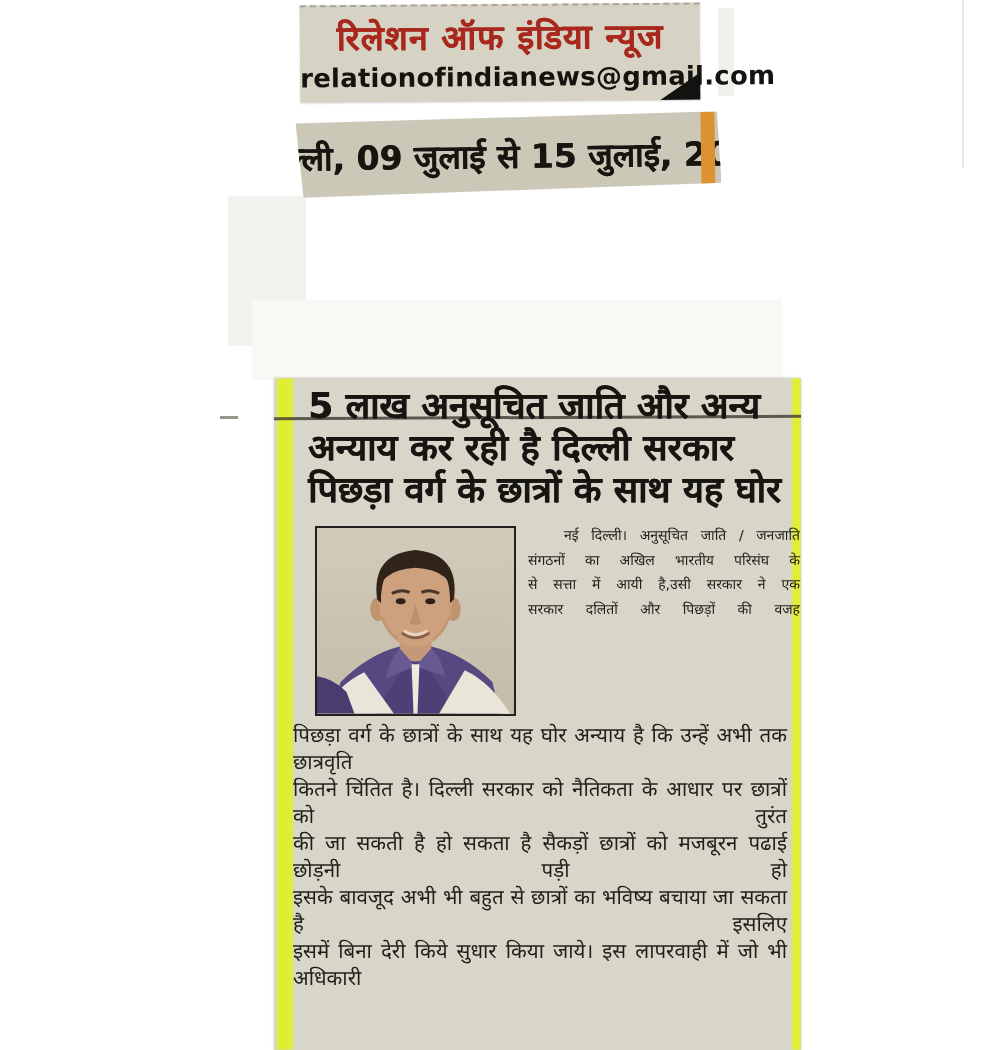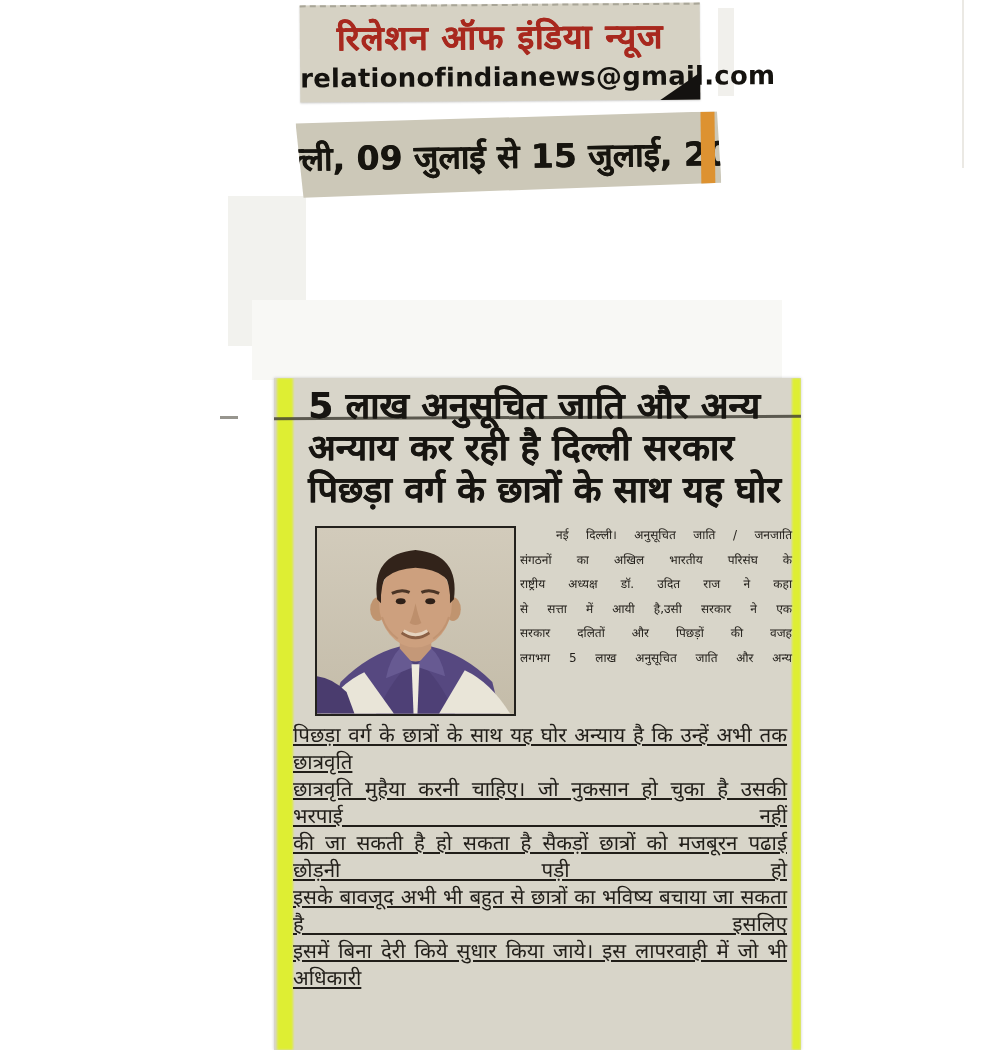--- a/index.html
+++ b/index.html
@@ -100,33 +100,33 @@
 
   .photo-frame {
     position: absolute; left: 41px; top: 148px;
     width: 201px; height: 190px;
     background: #cdc6b6;
     border: 2px solid #23211d;
   }
   .photo-frame svg { display: block; width: 100%; height: 100%; }
 
   .intro-col {
-    position: absolute; left: 246px; top: 145px; width: 272px;
-    font-size: 12px; line-height: 24.6px;
+    position: absolute; left: 254px; top: 145px; width: 272px;
+    font-size: 14px; line-height: 24.6px;
     color: #211e19;
   }
   .intro-col .line { text-align: justify; text-align-last: justify; white-space: normal; }
   .intro-col .line.indent { text-indent: 36px; }
 
   .body-text {
     position: absolute; left: 19px; top: 344px; width: 494px;
     font-size: 20.5px; line-height: 27px;
     color: #211e19;
   }
-  .body-text .line { text-align: justify; text-align-last: justify; text-decoration: underline; }
+  .body-text .line { text-align: justify; text-align-last: justify; }
 </style>
 </head>
 <body>
 
 <div class="artifact art-1"></div>
 <div class="artifact art-2"></div>
 <div class="artifact art-3"></div>
 <div class="artifact art-4"></div>
 
 <div class="masthead">
@@ -198,27 +198,25 @@
 
       <path d="M84 122 L100 140 L70 152 Q74 132 84 122 Z" fill="#675a92"></path>
       <path d="M116 122 L100 140 L130 150 Q126 130 116 122 Z" fill="#675a92"></path>
       <path d="M96 138 L104 138 L102 188 L98 188 Z" fill="#efeadd"></path>
     </svg>
   </div>
 
   <div class="intro-col">
     <div class="line indent">नई दिल्ली। अनुसूचित जाति / जनजाति</div>
     <div class="line">संगठनों का अखिल भारतीय परिसंघ के</div>
-    <div class="line">राष्ट्रीय अध्यक्ष डॉ. उदित राज ने कहा</div>
     <div class="line">से सत्ता में आयी है,उसी सरकार ने एक</div>
     <div class="line">सरकार दलितों और पिछड़ों की वजह</div>
-    <div class="line">लगभग 5 लाख अनुसूचित जाति और अन्य</div>
   </div>
 
   <div class="body-text">
     <div class="line">पिछड़ा वर्ग के छात्रों के साथ यह घोर अन्याय है कि उन्हें अभी तक छात्रवृति</div>
-    <div class="line">छात्रवृति मुहैया करनी चाहिए।  जो नुकसान हो चुका है उसकी भरपाई नहीं</div>
+    <div class="line">कितने चिंतित है। दिल्ली सरकार को नैतिकता के आधार पर छात्रों को तुरंत</div>
     <div class="line">की जा सकती है हो सकता है सैकड़ों छात्रों को मजबूरन पढाई छोड़नी पड़ी हो</div>
     <div class="line">इसके बावजूद अभी भी बहुत से छात्रों का भविष्य बचाया जा सकता है इसलिए</div>
     <div class="line">इसमें बिना देरी किये सुधार किया जाये।  इस लापरवाही में जो भी अधिकारी</div>
 
   </div>
 </div>
 
 </body></html>

